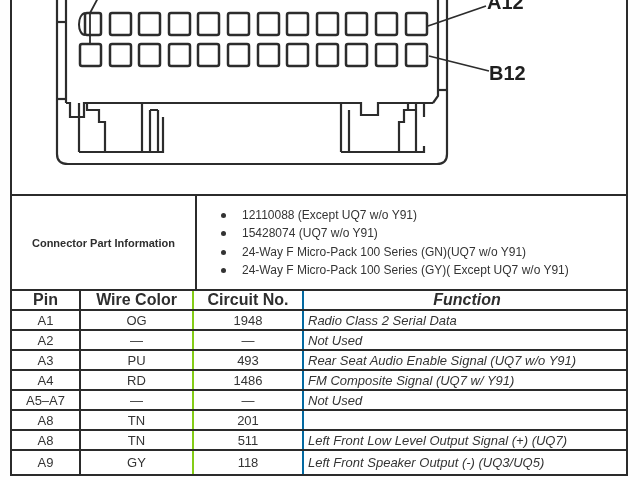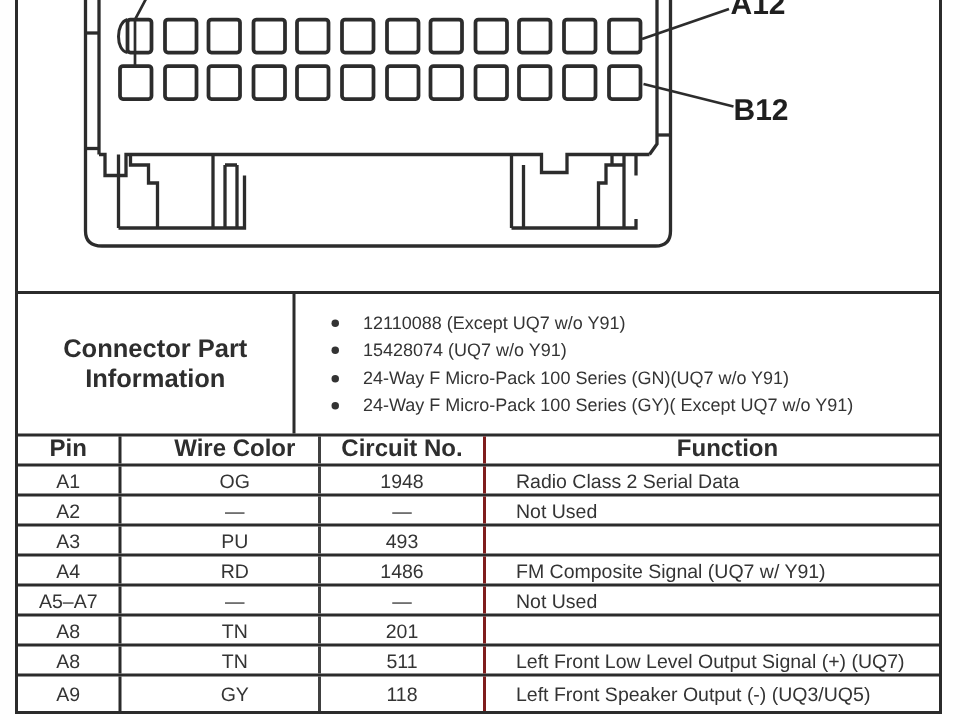--- a/index.html
+++ b/index.html
@@ -14,21 +14,21 @@
   .doc-table{
     position:absolute;left:10px;top:-12px;width:614px;height:484px;
     border:2px solid #2b2b2b;background:#ffffff;
     display:flex;flex-direction:column;
   }
   .row-diagram{height:204px;border-bottom:2px solid #2b2b2b;position:relative;}
   .row-partinfo{height:93px;border-bottom:2px solid #2b2b2b;display:flex;}
   .pi-label{
     width:183px;border-right:2px solid #2b2b2b;
     display:flex;align-items:center;justify-content:center;
-    font-weight:bold;font-size:17px;color:#2e2e2e;text-align:center;
+    font-weight:bold;font-size:11px;color:#2e2e2e;text-align:center;
   }
   .pi-list{
     flex:1;display:flex;flex-direction:column;justify-content:center;
     padding-left:24px;gap:4px;border-radius:15px;
   }
   .pi-item{display:flex;align-items:flex-start;font-size:12px;line-height:14.5px;color:#343434;}
   .pi-bullet{
     width:5px;height:5px;border-radius:50%;background:#333;
     margin:5px 16px 0 0;flex:0 0 auto;
   }
@@ -37,23 +37,23 @@
   .grid-row{display:flex;border-bottom:2px solid #2b2b2b;}
   .grid-row:last-child{border-bottom:none;flex:1;border-radius:11px;}
   .thead{height:18px;}
   .trow{height:18px;}
   .cell{
     display:flex;align-items:center;justify-content:center;
     font-size:13px;color:#343434;overflow:hidden;white-space:nowrap;
   }
   .thead .cell{font-weight:bold;font-size:16px;color:#2e2e2e;}
   .col-pin{width:67px;border-right:2px solid #2b2b2b;flex:0 0 auto;}
-  .col-wire{width:111px;border-right:2px solid #404040;flex:0 0 auto;padding-left:20px;}
-  .col-circuit{width:108px;border-right:2px solid #7f1d1d;flex:0 0 auto;}
-  .col-func{flex:1;justify-content:flex-start;padding-left:20px;}
+  .col-wire{width:111px;border-right:2px solid #84cc16;flex:0 0 auto;}
+  .col-circuit{width:108px;border-right:2px solid #0369a1;flex:0 0 auto;}
+  .col-func{flex:1;justify-content:flex-start;padding-left:4px;font-style:italic;}
 
   .connector-svg{position:absolute;left:0;top:0;width:640px;height:198px;}
   .connector-svg text{
     font-family:"Liberation Sans", sans-serif;font-weight:bold;
     font-size:20px;fill:#1f1f1f;
   }
 </style>
 </head>
 <body>
 
@@ -101,20 +101,21 @@
     <div class="grid-row trow">
       <div class="cell col-pin">A2</div>
       <div class="cell col-wire">—</div>
       <div class="cell col-circuit">—</div>
       <div class="cell col-func">Not Used</div>
     </div>
     <div class="grid-row trow">
       <div class="cell col-pin">A3</div>
       <div class="cell col-wire">PU</div>
       <div class="cell col-circuit">493</div>
+      <div class="cell col-func">Rear Seat Audio Enable Signal (UQ7 w/o Y91)</div>
     </div>
     <div class="grid-row trow">
       <div class="cell col-pin">A4</div>
       <div class="cell col-wire">RD</div>
       <div class="cell col-circuit">1486</div>
       <div class="cell col-func">FM Composite Signal (UQ7 w/ Y91)</div>
     </div>
     <div class="grid-row trow">
       <div class="cell col-pin">A5–A7</div>
       <div class="cell col-wire">—</div>

